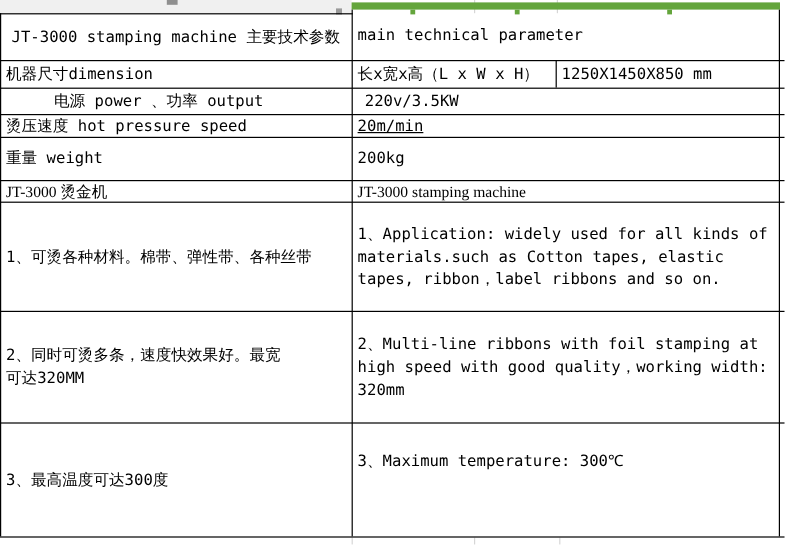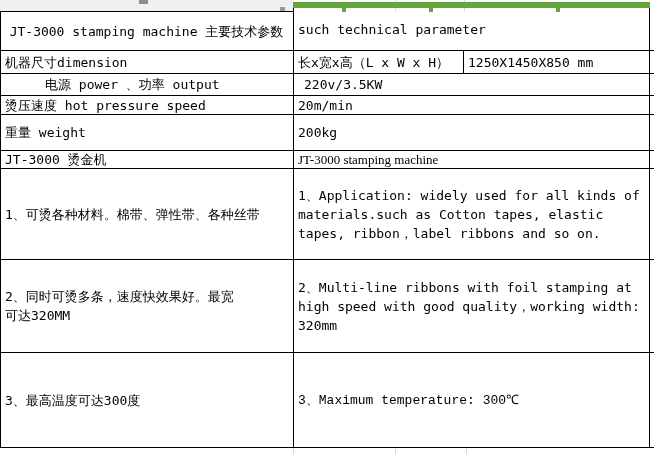--- a/index.html
+++ b/index.html
@@ -42,31 +42,31 @@
         padding:0 4px;line-height:19px;overflow:hidden;white-space:normal;}
   .center{justify-content:center;text-align:left;}
   .hl {left:1px;  top:12px; width:291px;height:38px;padding:0 8px;}
   .hr {left:294px;top:8px;  width:355px;height:42px;}
   .r2a{left:1px;  top:51px; width:291px;height:22px;text-align:center;}
   .r2b{left:294px;top:51px; width:169px;height:22px;}
   .r2c{left:464px;top:51px; width:185px;height:22px;}
   .r3a{left:1px;  top:74px; width:291px;height:21px;padding-left:44px;}
   .r3b{left:300px;top:74px; width:355px;height:21px;}
   .r4a{left:1px;  top:96px; width:291px;height:18px;}
-  .r4b{left:294px;top:96px; width:355px;height:18px;}
+  .r4b{left:294px;top:96px; width:355px;height:18px;text-decoration:underline;}
   .r5a{left:1px;  top:115px;width:251px;height:35px;}
   .r5b{left:294px;top:115px;width:355px;height:35px;}
-  .r6a{left:1px;  top:151px;width:291px;height:17px;}
+  .r6a{left:1px;  top:151px;width:291px;height:17px;font-family:Liberation Serif, serif;}
   .r6b{left:294px;top:151px;width:355px;height:17px;font-family:Liberation Serif, serif;}
   .r7a{left:1px;  top:169px;width:291px;height:90px;}
   .r7b{left:294px;top:169px;width:355px;height:90px;}
   .r8a{left:1px;  top:260px;width:246px;height:92px;}
   .r8b{left:294px;top:260px;width:355px;height:92px;}
   .r9a{left:1px;  top:353px;width:291px;height:94px;}
-  .r9b{left:294px;top:353px;width:355px;height:94px;font-family:Liberation Mono, monospace;}
+  .r9b{left:294px;top:337px;width:355px;height:94px;}
 </style>
 </head>
 <body>
 
 <div class="screen">
 
   <div class="top-strip"></div>
   <div class="mark1"></div>
   <div class="mark2"></div>
   <div class="gridline ga1"></div>
@@ -88,21 +88,21 @@
   <div class="bl h2"></div>
   <div class="bl h3"></div>
   <div class="bl h4"></div>
   <div class="bl h5"></div>
   <div class="bl h6"></div>
   <div class="bl h7"></div>
   <div class="bl h8"></div>
   <div class="bl hbot"></div>
 
   <div class="cell hl center">JT-3000 stamping machine 主要技术参数</div>
-  <div class="cell hr">such technical parameter</div>
+  <div class="cell hr">main technical parameter</div>
 
   <div class="cell r2a">机器尺寸dimension</div>
   <div class="cell r2b">长x宽x高（L x W x H）</div>
   <div class="cell r2c">1250X1450X850 mm</div>
 
   <div class="cell r3a">电源 power 、功率 output</div>
   <div class="cell r3b">220v/3.5KW</div>
 
   <div class="cell r4a">烫压速度 hot pressure speed</div>
   <div class="cell r4b">20m/min</div>

